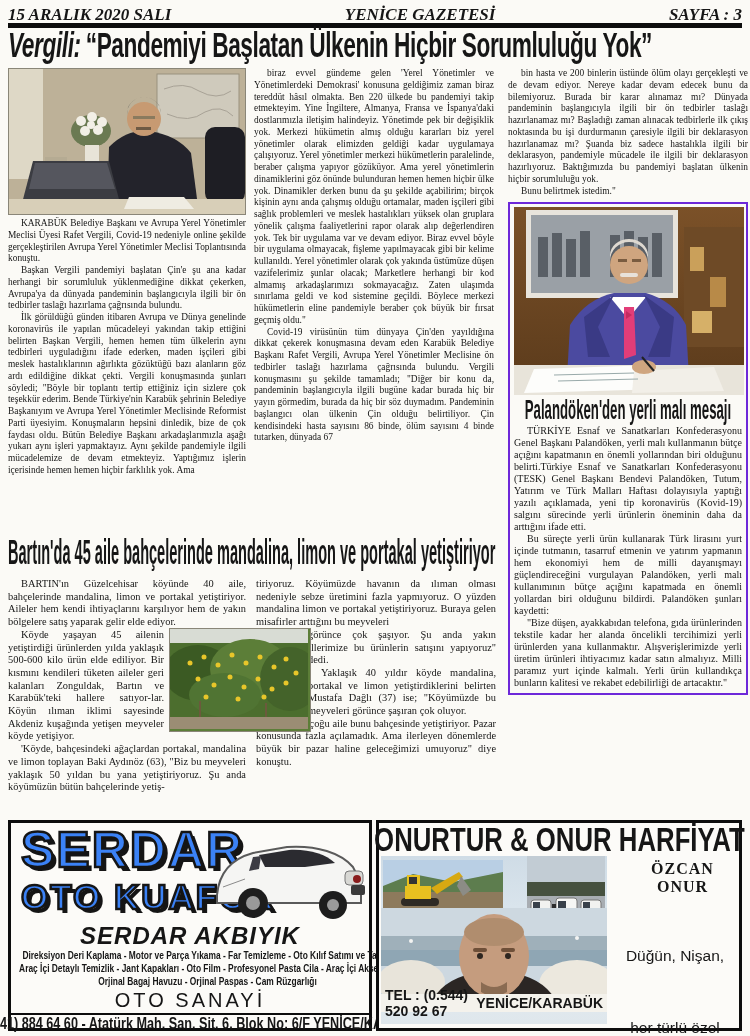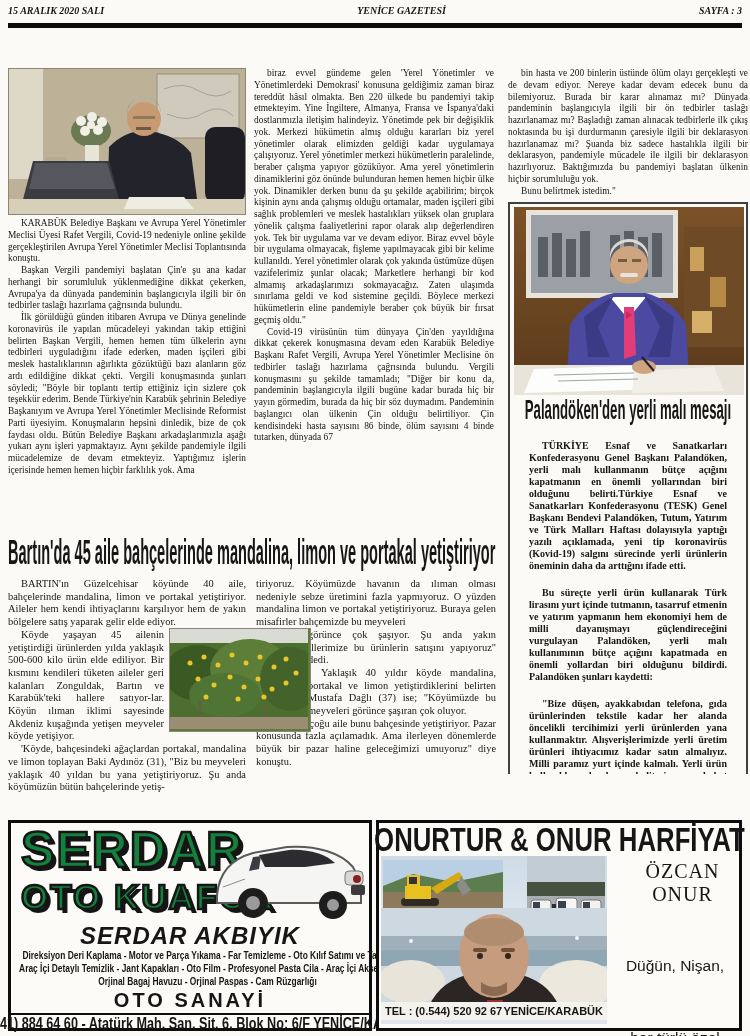--- a/index.html
+++ b/index.html
@@ -1,111 +1,114 @@
 <!DOCTYPE html>
 <html><head>
 <meta charset="utf-8">
 <style>
   html,body{margin:0;padding:0;}
   body{width:750px;height:1036px;background:#fbfaf6;font-family:"Liberation Serif",serif;color:#161616;overflow:hidden;}
   .page{position:relative;width:750px;height:1036px;}
 
   
   .masthead{position:absolute;left:8px;top:5px;width:734px;display:flex;justify-content:space-between;align-items:baseline;
-            font-weight:bold;font-style:italic;font-size:10px;}
+            font-weight:bold;font-style:italic;font-size:17px;}
   .mastrule{position:absolute;left:8px;top:23px;width:734px;height:5px;background:#0d0d0d;}
 
   
   .cnd{display:inline-block;white-space:nowrap;}
   .main-head{position:absolute;left:8px;top:31px;width:734px;height:38px;overflow:visible;
              font-family:"Liberation Sans",sans-serif;font-weight:bold;font-size:27px;}
   .main-head .cnd{transform:scale(.84,1.3);transform-origin:0 60%;letter-spacing:-.5px;}
   .main-head .spk{font-style:italic;margin-right:6px;}
 
   
   .vcol{position:absolute;top:68px;height:472px;overflow:hidden;text-align:justify;
         font-size:9.4px;line-height:11.75px;}
   .vcol p{margin:0;text-indent:13px;}
   #col1{left:8px;width:238px;}
   #col2{left:254px;width:240px;}
   #col3{left:502px;width:240px;height:706px;padding-left:6px;}
 
   .photo-frame{border:1px solid #8a8678;line-height:0;margin-bottom:3px;}
 
   
-  .pbox{margin-top:5px;border:2px solid #404040;padding:3px 4px 4px 4px;background:#fbfaf6;}
+  .pbox{margin-top:5px;border:2px solid #6d28d9;padding:3px 4px 4px 4px;background:#fbfaf6;}
   .pbox-head{height:30px;display:flex;justify-content:center;align-items:center;overflow:visible;
              font-family:"Liberation Sans",sans-serif;font-weight:bold;font-size:22px;}
   .pbox-head .cnd{transform:scale(.6,1.25);transform-origin:center;}
   .pbox-text{text-align:justify;font-size:10px;line-height:12px;}
-  .pbox-text p{margin:15px;text-indent:13px;font-weight:bold;}
+  .pbox-text p{margin:0;text-indent:13px;}
 
   
   .bartin{position:absolute;left:8px;top:538px;width:488px;height:278px;}
   .bartin-head{height:38px;font-family:"Liberation Sans",sans-serif;font-weight:bold;font-size:26px;overflow:visible;}
   .bartin-head .cnd{transform:scale(.56,1.35);transform-origin:0 55%;}
   .bcol{position:absolute;top:40px;text-align:justify;font-size:10.4px;line-height:12.7px;}
   .bcol p{margin:0;text-indent:13px;}
   #bcol1{left:0;width:238px;}
   #bcol2{left:248px;width:240px;}
   .narrow1{width:156px;}
   .narrow2{margin-left:52px;}
   .bartin-photo{position:absolute;left:161px;top:90px;width:140px;height:102px;line-height:0;
                 border:1px solid #8a8678;background:#5c7e38;z-index:2;}
 
   
   .ad{position:absolute;top:820px;height:211px;border:3px solid #0d0d0d;background:#fcfbf8;box-sizing:border-box;}
   #serdar-ad{left:8px;width:364px;}
   #onur-ad{left:376px;width:366px;}
 
-  .bubble{font-family:"Liberation Sans",sans-serif;font-weight:bold;color:#15803d;
+  .bubble{font-family:"Liberation Sans",sans-serif;font-weight:bold;color:#3b82f6;
           -webkit-text-stroke:2.5px #151515;text-shadow:4px 4px 0 #151515;letter-spacing:2px;line-height:1;}
   .serdar-top{position:relative;height:99px;}
   .serdar-t1{position:absolute;left:10px;top:2px;font-size:50px;}
   .serdar-t2{position:absolute;left:10px;top:56px;font-size:35px;}
   .serdar-car{position:absolute;right:2px;top:0;width:158px;height:99px;}
   .serdar-owner{height:27px;text-align:center;font-family:"Liberation Sans",sans-serif;
                 font-weight:bold;font-style:italic;font-size:24px;letter-spacing:1px;line-height:27px;}
   .svc{height:13px;display:flex;justify-content:center;font-family:"Liberation Sans",sans-serif;
        font-weight:bold;font-size:10.5px;line-height:13px;overflow:visible;padding-left:36px;}
   .svc .cnd{transform:scaleX(.8);transform-origin:center;}
-  .serdar-sub{height:24px;text-align:center;font-family:"Liberation Sans",sans-serif;font-weight:bold;
+  .serdar-sub{height:24px;text-align:center;font-family:"Liberation Sans",sans-serif;font-weight:normal;
               font-size:20px;letter-spacing:3px;line-height:24px;}
   .serdar-tel{height:19px;margin-top:1px;border-top:2px solid #0d0d0d;display:flex;justify-content:center;
               font-family:"Liberation Sans",sans-serif;font-weight:bold;font-size:16px;line-height:17px;overflow:visible;}
   .serdar-tel .cnd{transform:scaleX(.79);transform-origin:center;}
 
   .onur-head{height:33px;display:flex;justify-content:center;align-items:flex-end;overflow:visible;
              font-family:"Liberation Sans",sans-serif;font-weight:bold;font-size:28px;}
   .onur-head .cnd{transform:scale(.92,1.2);transform-origin:center;}
   .onur-body{position:relative;height:170px;}
   .collage{position:absolute;left:2px;top:0;width:226px;height:168px;
            background:linear-gradient(#cfdce6,#e3ecf2 60%,#dfe7ec);overflow:hidden;}
   .excavator-ph{position:absolute;left:2px;top:4px;width:120px;height:52px;line-height:0;}
   .vans-ph{position:absolute;left:146px;top:0px;width:78px;height:82px;line-height:0;}
   .selfie-ph{position:absolute;left:0px;top:52px;width:226px;height:98px;line-height:0;}
-  .collage-strip{position:absolute;left:0;bottom:4px;width:226px;height:18px;background:#f4f2ec;
+  .collage-strip{position:absolute;left:0;bottom:12px;width:226px;height:18px;background:#f4f2ec;
                  display:flex;justify-content:space-between;align-items:center;padding:0 4px;box-sizing:border-box;
-                 font-family:"Liberation Sans",sans-serif;font-weight:bold;font-size:11px;}
+                 font-family:"Liberation Sans",sans-serif;font-weight:bold;font-size:14px;}
   .onur-txt{position:absolute;left:230px;top:4px;width:132px;text-align:center;}
-  .onur-owner{font-family:"Liberation Serif",serif;font-weight:normal;font-size:20px;letter-spacing:1px;margin-bottom:4px;margin-left:15px;}
+  .onur-owner{font-family:"Liberation Serif",serif;font-weight:bold;font-size:16px;letter-spacing:1px;margin-bottom:4px;margin-left:15px;}
   .onur-line{font-family:"Liberation Sans",sans-serif;font-size:15.5px;line-height:24px;margin-top:48px;}
 </style>
 </head>
 <body>
 
 <div class="page">
 
   <div class="masthead">
     <span>15 ARALIK 2020 SALI</span>
     <span>YENİCE GAZETESİ</span>
     <span>SAYFA : 3</span>
   </div>
   <div class="mastrule"></div>
 
+  <div class="main-head">
+    <span class="cnd"><span class="spk">Vergili:</span><span>“Pandemiyi Başlatan Ülkenin Hiçbir Sorumluluğu Yok”</span></span>
+  </div>
 
   <div class="vcol" id="col1">
     <div class="photo-frame">
       <svg width="236" height="145" viewBox="0 0 236 145">
         <rect width="236" height="145" fill="#bdb198"></rect>
         <rect x="0" y="0" width="34" height="110" fill="#ded8c6"></rect>
         <rect x="148" y="5" width="82" height="64" fill="#cfcabc" stroke="#9a927e"></rect>
         <path d="M155,20 q20,-8 35,2 q18,10 32,0" stroke="#a8a296" fill="none"></path>
         <path d="M158,45 q22,10 38,-2 q16,-8 28,4" stroke="#a8a296" fill="none"></path>
         <rect x="196" y="58" width="40" height="76" rx="10" fill="#1e1e24"></rect>
@@ -238,24 +241,24 @@
         <rect y="88" width="138" height="12" fill="#9b8d74"></rect>
         <line x1="30" y1="88" x2="30" y2="72" stroke="#6b5a3c" stroke-width="2"></line>
         <line x1="96" y1="88" x2="96" y2="74" stroke="#6b5a3c" stroke-width="2"></line>
       </svg>
     </div>
     <div class="bcol" id="bcol1">
       <p>BARTIN'ın Güzelcehisar köyünde 40 aile, bahçelerinde mandalina, limon ve portakal yetiştiriyor. Aileler hem kendi ihtiyaçlarını karşılıyor hem de yakın bölgelere satış yaparak gelir elde ediyor.</p>
       <div class="narrow1">
           <p>Köyde yaşayan 45 ailenin yetiştirdiği ürünlerden yılda yaklaşık 500-600 kilo ürün elde ediliyor. Bir kısmını kendileri tüketen aileler geri kalanları Zonguldak, Bartın ve Karabük'teki hallere satıyor-lar. Köyün ılıman iklimi sayesinde Akdeniz kuşağında yetişen meyveler köyde yetişiyor.</p>
         </div>
-      <p>'Köyde, bahçesindeki ağaçlardan portakal, mandalina ve limon toplayan Baki Aydınöz (31), "Biz bu meyveleri yaklaşık 40 yıldan bu yana yetiştiriyoruz. Şu anda köyümüzün bütün bahçelerinde yetiş-</p>
+      <p>'Köyde, bahçesindeki ağaçlardan portakal, mandalina ve limon toplayan Baki Aydınöz (63), "Biz bu meyveleri yaklaşık 50 yıldan bu yana yetiştiriyoruz. Şu anda köyümüzün bütün bahçelerinde yetiş-</p>
     </div>
     <div class="bcol" id="bcol2">
-      <p style="text-indent:0;">tiriyoruz. Köyümüzde havanın da ılıman olması nedeniyle sebze üretimini fazla yapmıyoruz. O yüzden mandalina limon ve portakal yetiştiriyoruz. Buraya gelen misafirler bahçemizde bu meyveleri</p>
+      <p style="text-indent:0;">tiriyoruz. Köyümüzde havanın da ılıman olması nedeniyle sebze üretimini fazla yapmıyoruz. O yüzden mandalina limon ve portakal yetiştiriyoruz. Buraya gelen misafirler arttığını bu meyveleri</p>
       <div class="narrow2">
         <p style="text-indent:0;">görünce çok şaşıyor. Şu anda yakın illerimize bu ürünlerin satışını yapıyoruz" dedi.</p>
         <p>Yaklaşık 40 yıldır köyde mandalina, portakal ve limon yetiştirdiklerini belirten Mustafa Dağlı (37) ise; "Köyümüzde bu meyveleri görünce şaşıran çok oluyor.</p>
       </div>
       <p style="text-indent:0;">Köyümüzde çoğu aile bunu bahçesinde yetiştiriyor. Pazar konusunda fazla açılamadık. Ama ilerleyen dönemlerde büyük bir pazar haline geleceğimizi umuyoruz" diye konuştu.</p>
     </div>
   </div>
 
   <div class="ad" id="serdar-ad">
     <div class="serdar-top">

